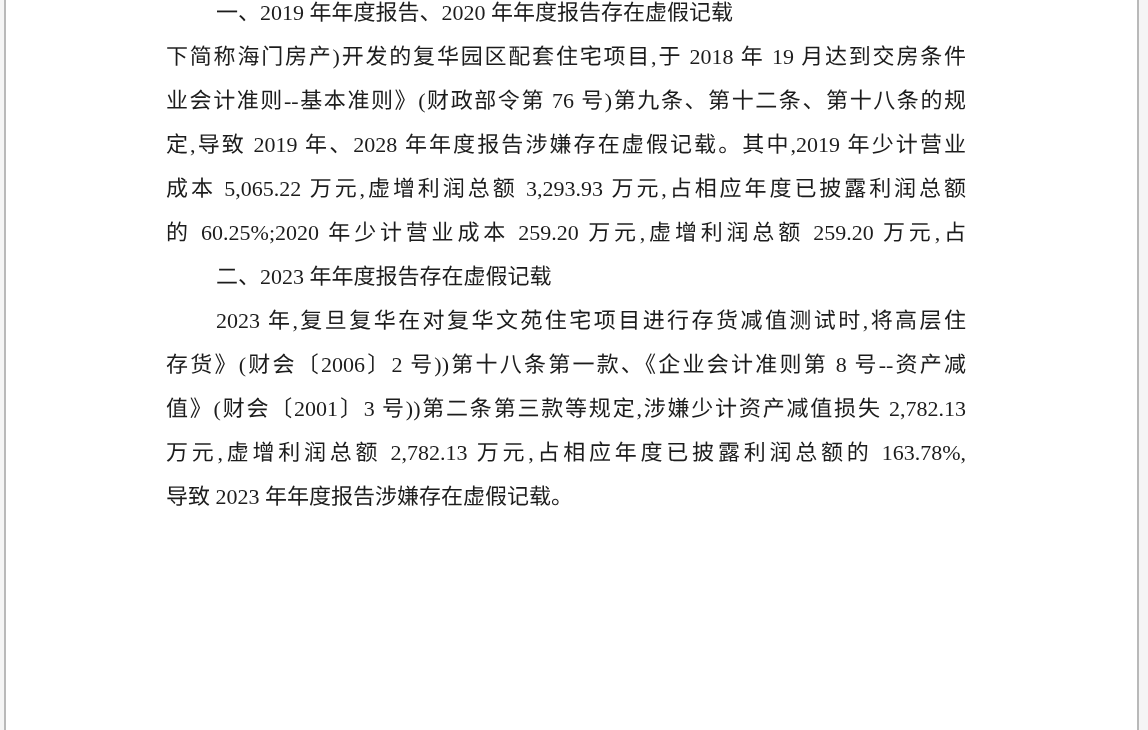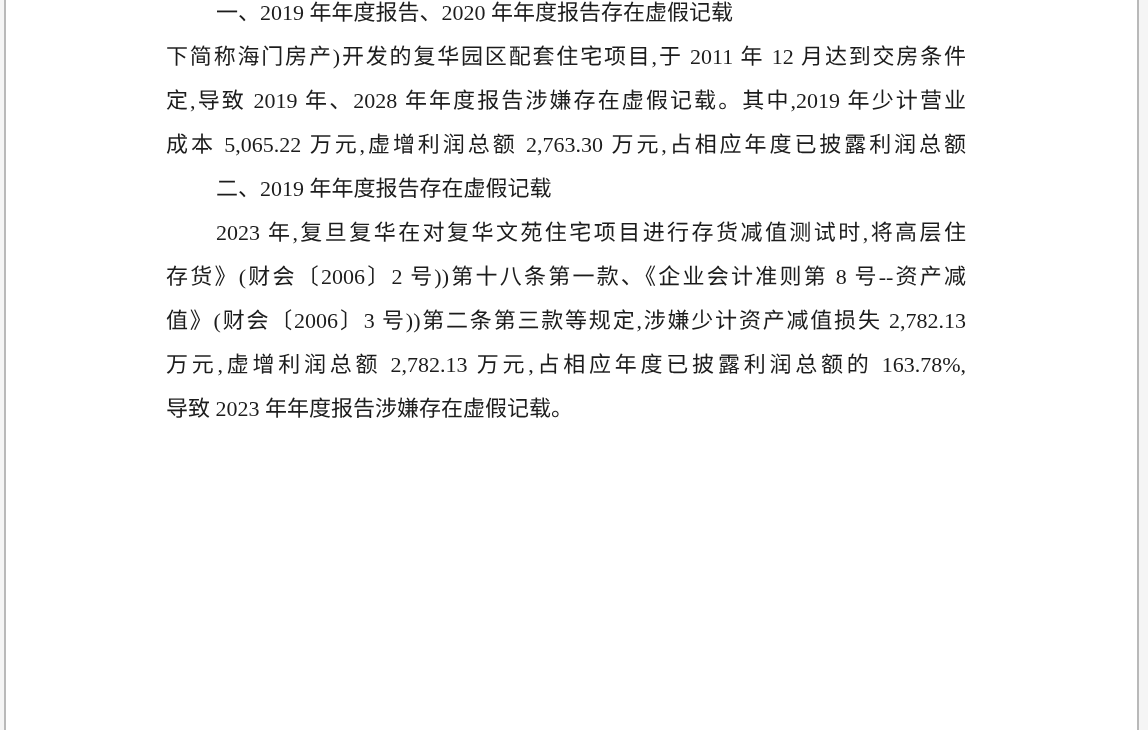--- a/index.html
+++ b/index.html
@@ -47,22 +47,24 @@
   .tl.ind {
     text-indent: 50px;
   }
 </style>
 </head>
 <body>
 
 <div class="paper"></div>
 <div class="content">
     <div class="tl ind">一、2019 年年度报告、2020 年年度报告存在虚假记载</div>
-    <div class="tl j">下简称海门房产)开发的复华园区配套住宅项目,于 2011 年 12 月达到交房条件</div>
+    <div class="tl j">下简称海门房产)开发的复华园区配套住宅项目,于 2018 年 19 月达到交房条件</div>
+    <div class="tl j">业会计准则--基本准则》(财政部令第 76 号)第九条、第十二条、第十八条的规</div>
     <div class="tl j">定,导致 2019 年、2028 年年度报告涉嫌存在虚假记载。其中,2019 年少计营业</div>
-    <div class="tl j">成本 5,065.22 万元,虚增利润总额 2,763.30 万元,占相应年度已披露利润总额</div>
-    <div class="tl ind">二、2019 年年度报告存在虚假记载</div>
+    <div class="tl j">成本 5,065.22 万元,虚增利润总额 3,293.93 万元,占相应年度已披露利润总额</div>
+    <div class="tl j">的 60.25%;2020 年少计营业成本 259.20 万元,虚增利润总额 259.20 万元,占</div>
+    <div class="tl ind">二、2023 年年度报告存在虚假记载</div>
     <div class="tl j ind">2023 年,复旦复华在对复华文苑住宅项目进行存货减值测试时,将高层住</div>
     <div class="tl j">存货》(财会〔2006〕2 号))第十八条第一款、《企业会计准则第 8 号--资产减</div>
-    <div class="tl j">值》(财会〔2006〕3 号))第二条第三款等规定,涉嫌少计资产减值损失 2,782.13</div>
+    <div class="tl j">值》(财会〔2001〕3 号))第二条第三款等规定,涉嫌少计资产减值损失 2,782.13</div>
     <div class="tl j">万元,虚增利润总额 2,782.13 万元,占相应年度已披露利润总额的 163.78%,</div>
     <div class="tl">导致 2023 年年度报告涉嫌存在虚假记载。</div>
   </div>
 
 </body></html>

